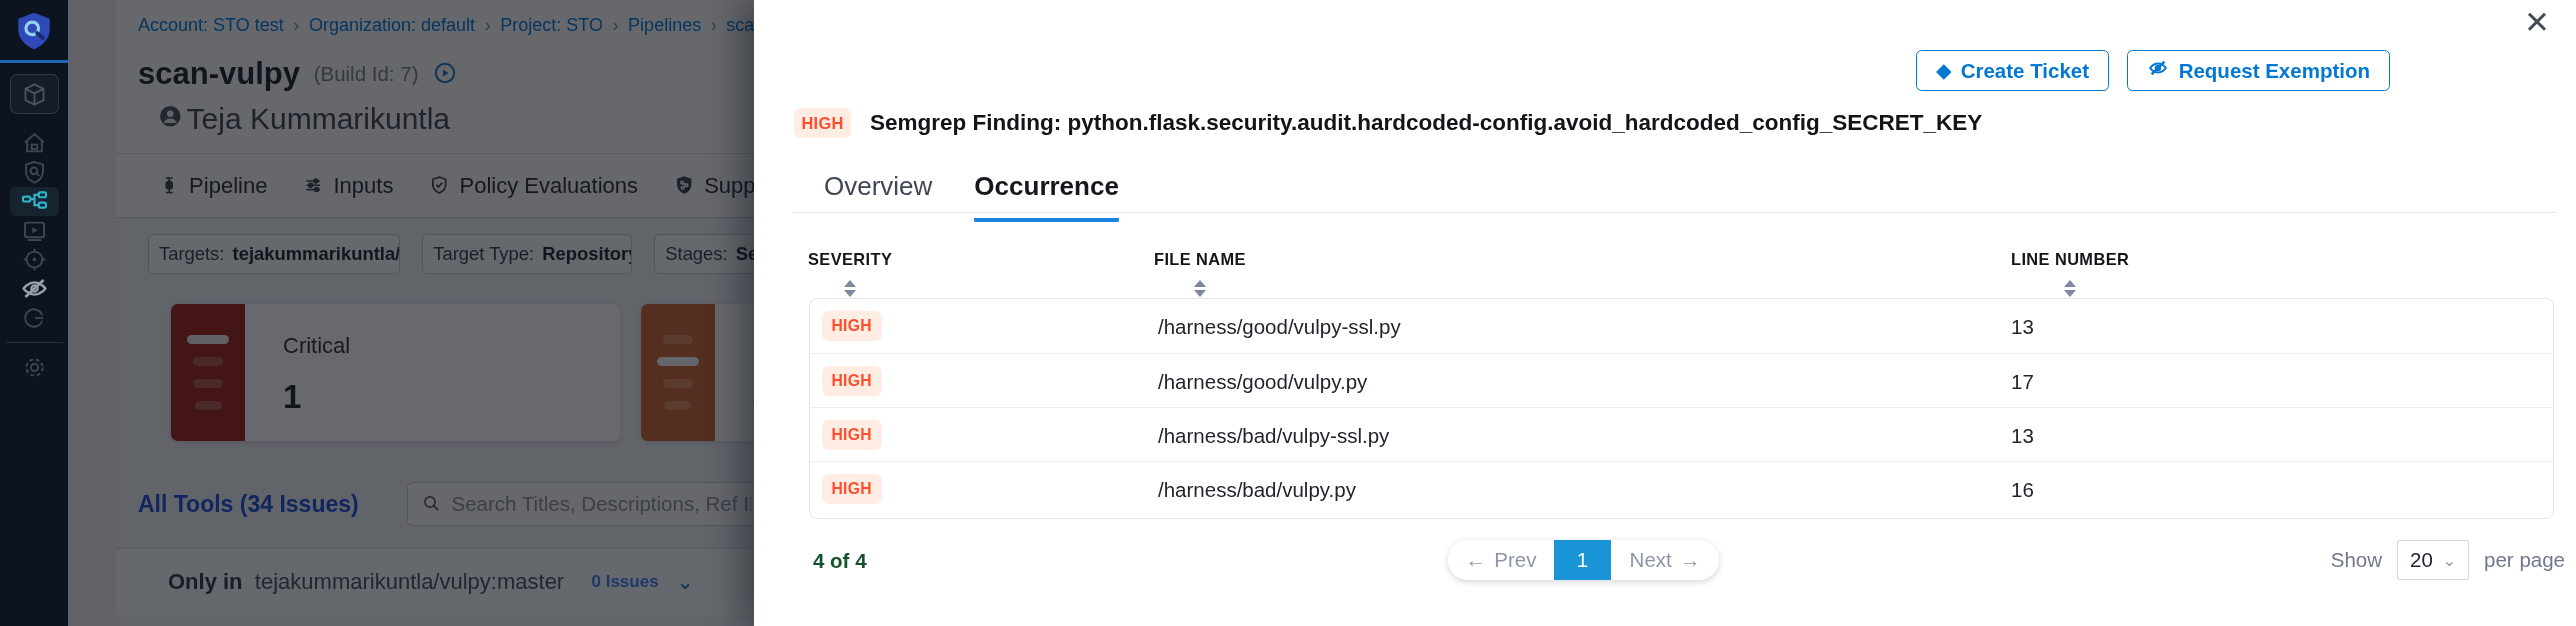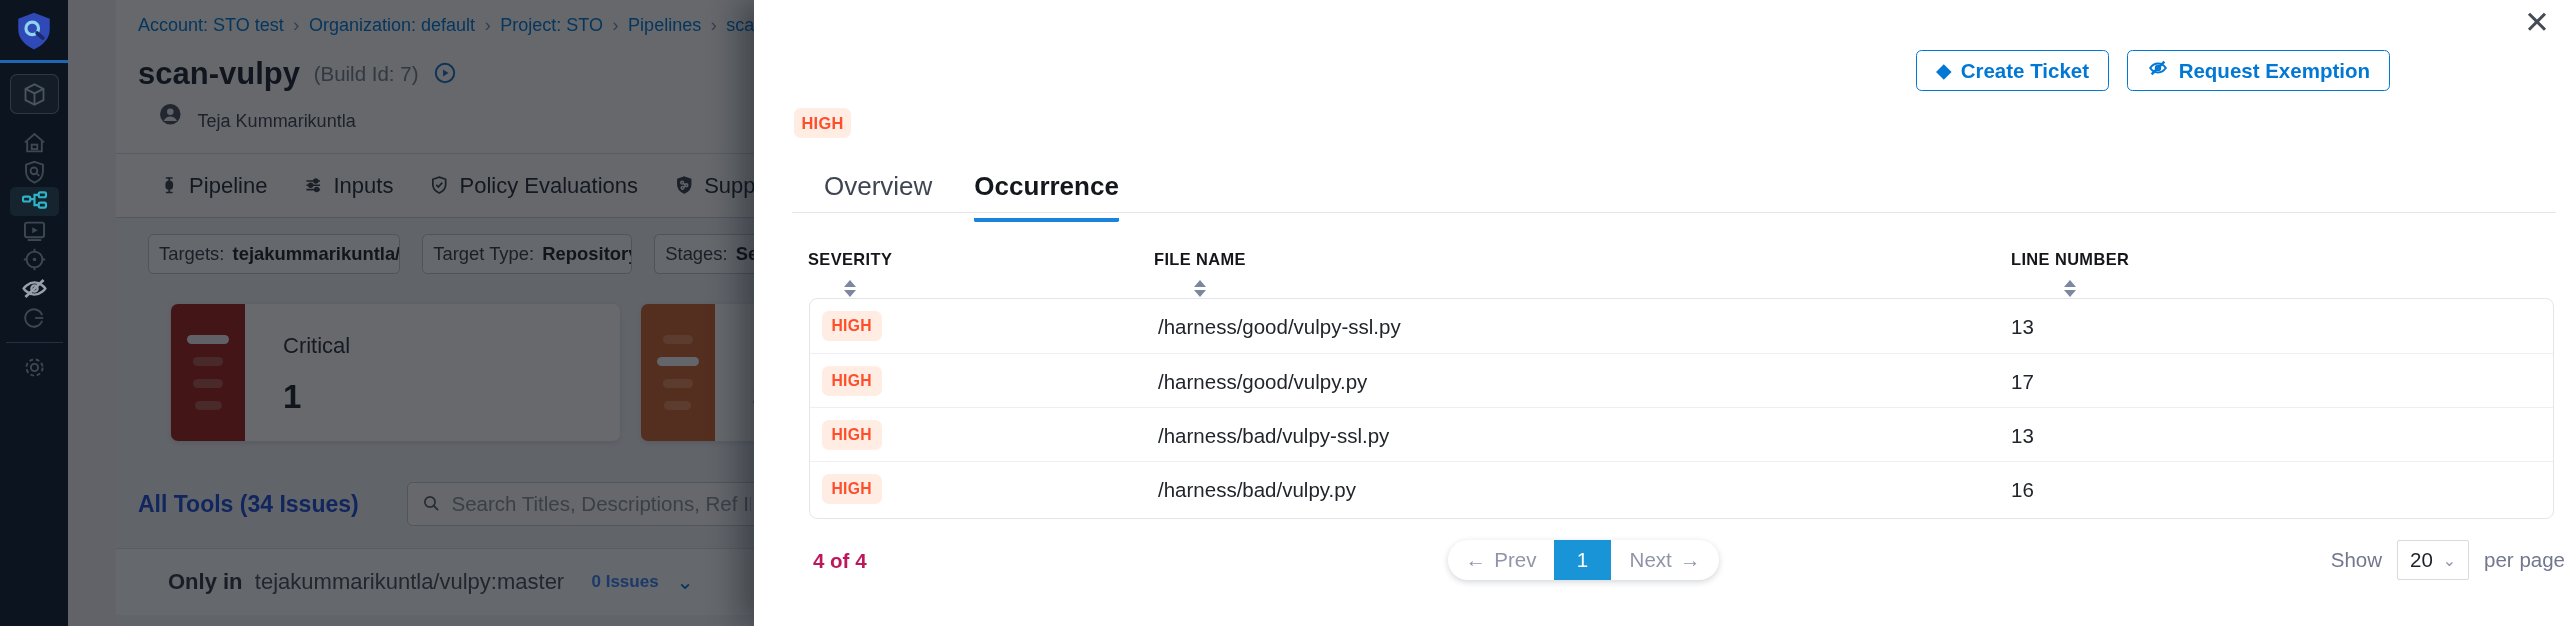--- a/index.html
+++ b/index.html
@@ -19,21 +19,21 @@
   .sb-rule { width:57px; height:0.7px; background:#223040; margin:9.6px 0 11px 0; }
 
   
   .content { position:absolute; left:68px; top:0; width:686px; height:627px; z-index:1; background:#EFF1F5;margin-left:48px; }
   .hdr { position:absolute; left:0; top:0; width:686px; height:154px; background:#FBFCFD; border-bottom:0.7px solid #DADDE2; }
   .crumbs { position:absolute; left:22px; top:15px; font-size:18px; color:#0278D5; display:flex; gap:9.6px; align-items:center; white-space:nowrap; }
   .crumb-sep { color:#6F93B3; font-size:18px; }
   .title-row { position:absolute; left:22px; top:56px; display:flex; align-items:center; gap:13.7px; }
   .page-title { font-size:31px; font-weight:bold; color:#1C2430; }
   .build-id { font-size:20.5px; color:#77818C; }
-  .user-row { position:absolute; left:42px; top:102px; display:flex; align-items:flex-end; gap:15px; font-size:18px; color:#3F4651; }
+  .user-row { position:absolute; left:42px; top:102px; display:flex; align-items:flex-start; gap:4px; font-size:30px; color:#3F4651; }
   .tabbar { position:absolute; left:0; top:154px; width:686px; height:64px; background:#FBFCFD; border-bottom:0.7px solid #CBCED4; display:flex; align-items:center; padding-left:43px; gap:36px; }
   .ntab { display:flex; align-items:center; gap:9.6px; font-size:22px; color:#272E38; white-space:nowrap; height:64px; }
   .ntab-partial { color:#0278D5; font-weight:bold; border-bottom:4.8px solid #1876D2; padding:0 27px 0 0; height:64px; display:flex; align-items:center; gap:9.6px; }
   .filters { position:absolute; top:234px; left:0; width:686px; display:flex; padding-left:32px; gap:22.5px; }
   .filter-box { height:40px; border:1px solid #C3C7CE; background:#FAFBFC; border-radius:5.5px; display:flex; align-items:center; padding:0 10px; gap:8.2px; font-size:18.4px; color:#383E47; white-space:nowrap; overflow:hidden; }
   .filter-box b { color:#1F242B; }
   .f1 { width:283px; } .f2 { width:235px; } .f3 { width:165px; border-right:none; border-radius:5.5px 0 0 5.5px; }
 
   .cards { position:absolute; top:304px; left:55px; display:flex; gap:20.5px; }
   .card { width:449px; height:137px; background:#FFFFFF; border-radius:6.8px; box-shadow:0 1.4px 5.5px rgba(30,40,55,.12); display:flex; }
@@ -82,21 +82,21 @@
   .sorter .up { border-bottom:7.5px solid #7D87A0; }
   .sorter .dn { border-top:7.5px solid #7D87A0; }
 
   .occ-table { position:absolute; top:298px; left:55px; width:1745px; height:221px; border:1.4px solid #E3E5EB; border-radius:8.2px; background:#fff; overflow:hidden; }
   .row { position:relative; height:54px; }
   .row + .row { border-top:1px solid #EDEFF2; }
   .row .rbadge { position:absolute; left:11.6px; top:12.3px; width:60px; height:30px; background:#FFEDE3; color:#FF4E2B; font-size:15.7px; font-weight:bold; letter-spacing:0.3px; border-radius:6.8px; display:flex; align-items:center; justify-content:center; }
   .row .rfile { position:absolute; left:348px; top:16.4px; font-size:20.5px; color:#22262C; }
   .row .rline { position:absolute; left:1201px; top:16.4px; font-size:20.5px; color:#22262C; }
 
-  .pg-summary { position:absolute; top:549px; left:59px; font-size:20.5px; font-weight:600; color:#be185d; }
+  .pg-summary { position:absolute; top:549px; left:59px; font-size:20.5px; font-weight:600; color:#14532d; }
   .pager { position:absolute; top:540px; left:694px; width:271px; height:40px; background:#fff; border-radius:20px; box-shadow:0 2px 6.8px rgba(40,50,70,.20); display:flex; overflow:hidden; align-items:stretch; }
   .pg-prev, .pg-next { display:flex; align-items:center; justify-content:center; gap:8.2px; color:#8F95A8; font-size:20.5px; }
   .pg-prev { width:106px; } .pg-next { width:108px; }
   .pg-page { width:57px; background:#1894D7; color:#fff; font-size:20.5px; display:flex; align-items:center; justify-content:center; }
   .show-group { position:absolute; top:540px; right:11px; display:flex; align-items:center; gap:15px; font-size:20.5px; color:#71778E; }
   .size-select { width:72px; height:40px; border:1px solid #D7DAE1; border-radius:2px; display:flex; align-items:center; justify-content:center; gap:9.6px; color:#1D222A; }
   .size-select .chev { color:#8F95A8; font-size:16.4px; }
 </style>
 </head>
 <body>
@@ -339,20 +339,21 @@
             <circle cx="12" cy="12" r="2.4"></circle>
             <path d="M5 19 19 5" stroke-width="2.6"></path>
           </svg>
       </span>
       <span>Request Exemption</span>
     </button>
   </div>
 
   <div class="finding-head">
     <span class="sev-badge">HIGH</span>
+    <span class="finding-title">Semgrep Finding: python.flask.security.audit.hardcoded-config.avoid_hardcoded_config_SECRET_KEY</span>
   </div>
 
   <div class="dtabs">
     <span class="dtab dtab-overview">Overview</span>
     <span class="dtab dtab-occurrence">Occurrence</span>
   </div>
   <div class="dtab-rule"></div>
 
   <div class="thead">
     <span class="th th-sev">

